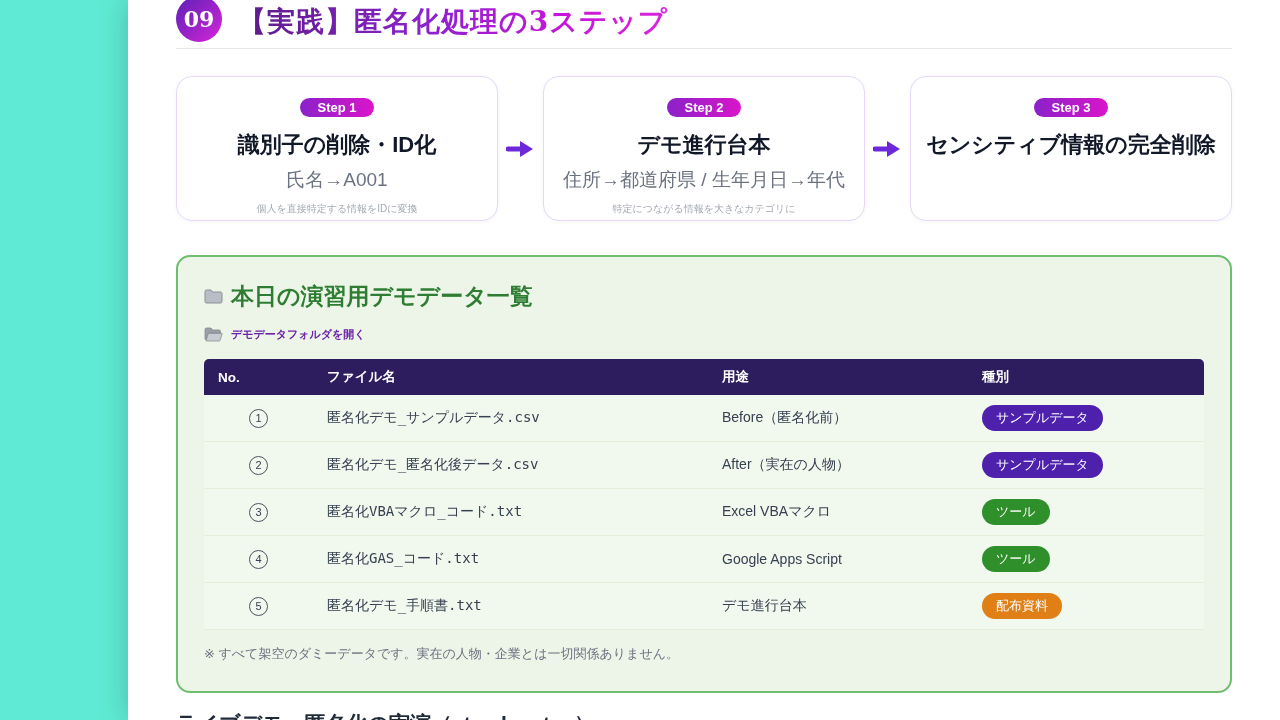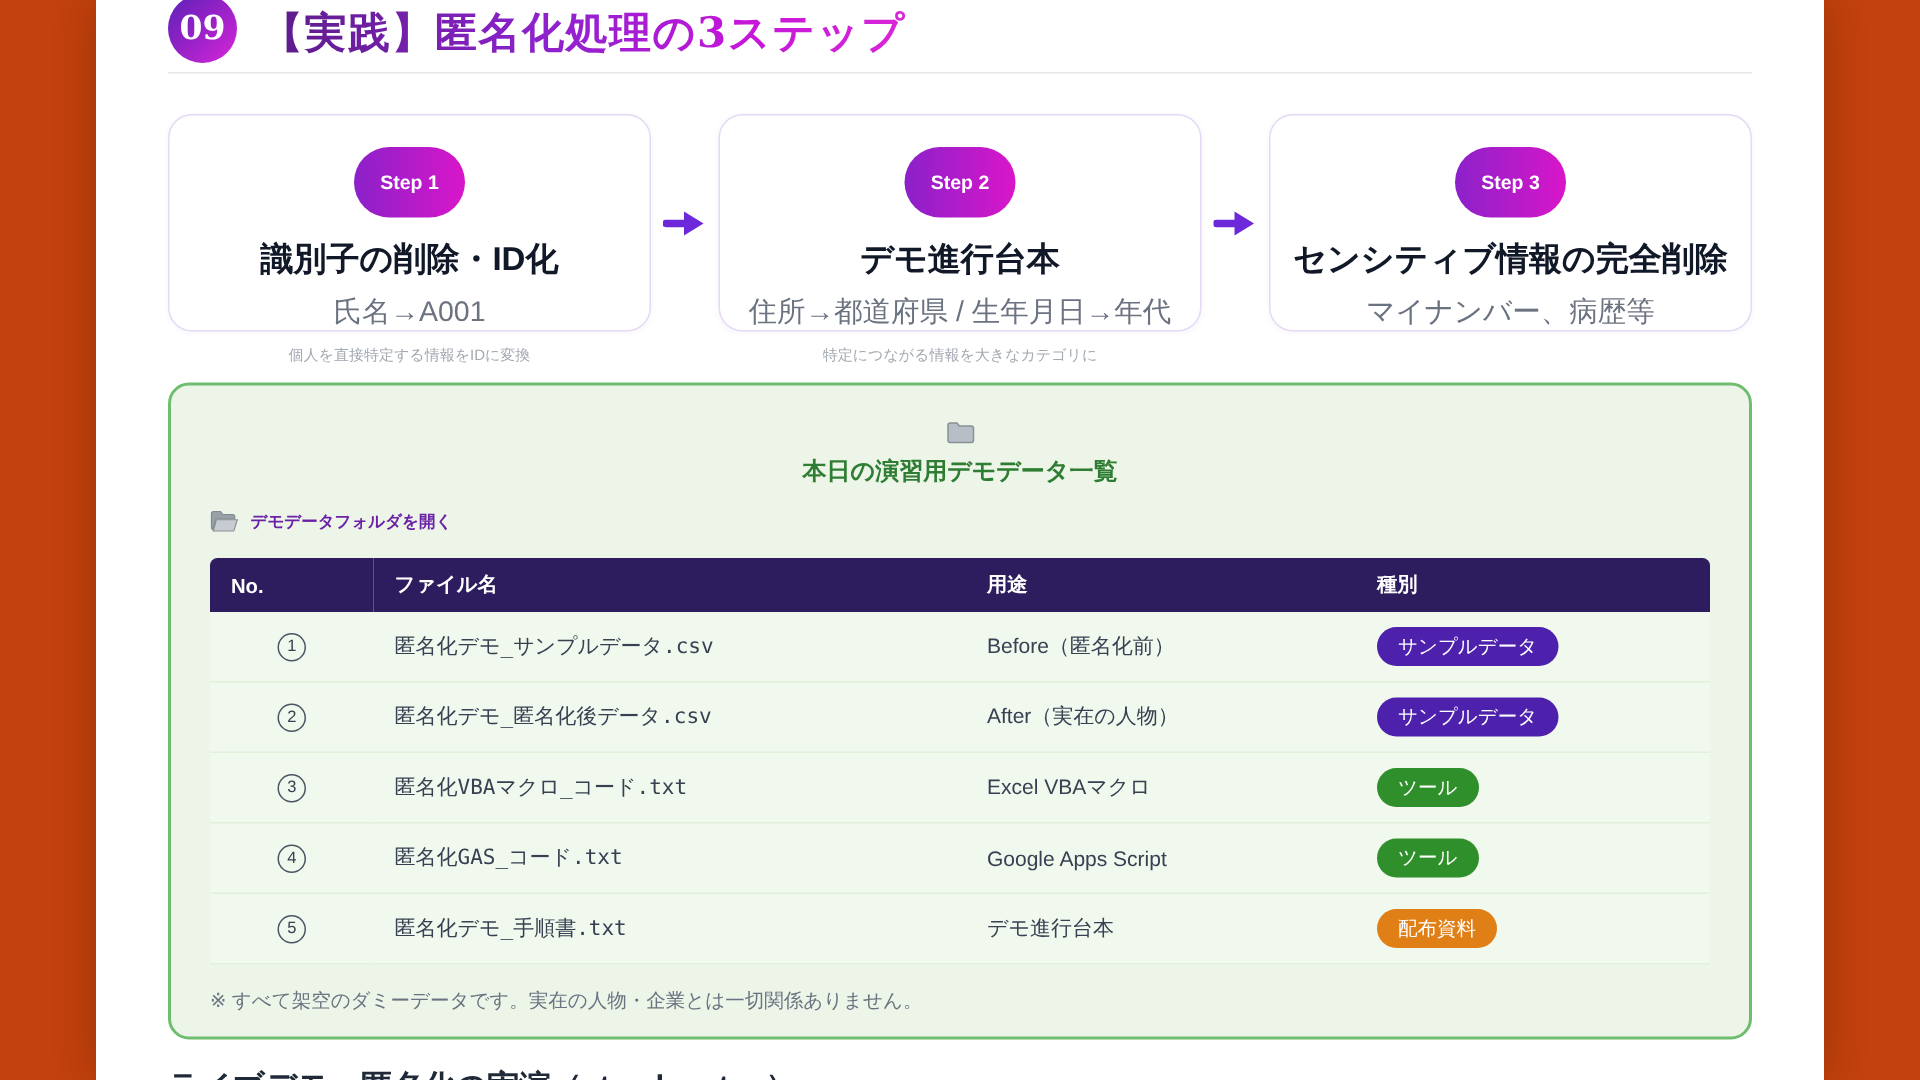--- a/index.html
+++ b/index.html
@@ -1,48 +1,48 @@
 <!DOCTYPE html>
 <html><head>
 <meta charset="utf-8">
 <style>
   * { margin:0; padding:0; box-sizing:border-box; }
   html,body { width:1280px; height:720px; overflow:hidden; background:#ffffff;
     font-family:"Liberation Sans","DejaVu Sans",sans-serif; }
-  .stage { width:1280px; height:720px; overflow:hidden; display:flex; justify-content:center; background:#c2410c; }
+  .stage { width:1280px; height:720px; overflow:hidden; display:flex; justify-content:flex-end; background:#5eead4; }
   .page { width:1152px; height:720px; background:#ffffff; box-shadow:0 0 28px rgba(0,0,0,0.20); padding:0 48px; }
 
   
   .header-row { display:flex; align-items:center; gap:16px; padding-top:0; height:44px; }
   .num-circle { width:46px; height:46px; border-radius:50%; margin-top:-6px; flex:0 0 46px;
     background:linear-gradient(135deg,#5b21b6 0%,#9d22c9 55%,#d926d9 100%);
     color:#fff; display:flex; align-items:center; justify-content:center;
     font-family:"DejaVu Serif","Liberation Serif",serif; font-weight:bold; font-size:22px; }
   .slide-title { font-size:28px; font-weight:bold; letter-spacing:1px;
     background:linear-gradient(90deg,#5b1c87 0%,#8e22ce 45%,#c516d9 75%,#d926d9 100%);
     -webkit-background-clip:text; background-clip:text; color:transparent; white-space:nowrap; }
   .slide-title .count { font-family:"DejaVu Serif","Liberation Serif",serif; font-weight:bold; }
   .header-divider { border-bottom:1px solid #e5e7eb; margin-top:4px; }
 
   
   .steps-row { display:flex; align-items:center; margin-top:27px; }
   .step-card { flex:1 1 0; background:#fff; border:1.5px solid #e6d9f5; border-radius:16px;
     text-align:center; padding:21px 14px 18px; box-shadow:0 1px 4px rgba(80,30,140,0.05); height:145px; }
-  .step-badge { display:inline-block; padding:16px 17px; border-radius:999px; color:#fff;
+  .step-badge { display:inline-block; padding:2px 17px; border-radius:999px; color:#fff;
     font-size:13px; font-weight:bold;
     background:linear-gradient(90deg,#8b21c9 0%,#d916c9 100%); }
   .step-title { margin-top:13px; font-size:22px; font-weight:bold; color:#111827; }
   .step-example { margin-top:7px; font-size:19px; color:#6b7280; }
   .step-desc { margin-top:9px; font-size:10px; color:#a3a9b1; }
   .arrow-cell { flex:0 0 45px; display:flex; align-items:center; justify-content:center; }
 
   
   .demo-box { margin-top:34px; background:#ecf5e8; border:2px solid #6fbe6f; border-radius:14px;
     padding:24px 26px 18px; height:438px; }
-  .demo-heading { display:flex; align-items:center; gap:8px; color:#2e7d32; font-weight:bold; font-size:16px;flex-direction:column; }
+  .demo-heading { display:flex; align-items:center; gap:8px; color:#2e7d32; font-weight:bold; font-size:23px; }
   .demo-intro { margin-top:13px; font-size:15px; color:#4b5563; }
   .demo-link { margin-top:15px; display:flex; align-items:center; gap:8px; color:#6b21a8;
     font-weight:bold; font-size:11px; cursor:pointer; width:fit-content; }
   .folder-icon { flex:0 0 auto; display:inline-flex; }
 
   table.demo-table { width:100%; margin-top:17px; border-collapse:collapse; }
   .demo-table thead th { background:#2d1d5e; color:#ffffff; font-size:13.5px; font-weight:bold;
     text-align:left; padding:9px 14px; }
   .demo-table thead th:first-child { border-radius:5px 0 0 0; width:109px; }
   .demo-table thead th:last-child  { border-radius:0 5px 0 0; }
@@ -101,21 +101,20 @@
       <div class="arrow-cell">
         <svg width="30" height="20" viewBox="0 0 30 20">
             <path d="M2 10 H17" stroke="#6d28d9" stroke-width="5" stroke-linecap="round"></path>
             <path d="M14 2 L27 10 L14 18 Z" fill="#6d28d9"></path>
           </svg>
       </div>
 
       <div class="step-card">
         <span class="step-badge">Step 3</span>
         <div class="step-title">センシティブ情報の完全削除</div>
-        <div class="step-example">マイナンバー、病歴等</div>
       </div>
     </div>
 
     <div class="demo-box">
 
       <div class="demo-heading">
         <span class="folder-icon">
           <svg width="19" height="15" viewBox="0 0 19 15">
               <path d="M1 2.5 Q1 1 2.5 1 H7 L8.5 3 H16.5 Q18 3 18 4.5 V12.5 Q18 14 16.5 14 H2.5 Q1 14 1 12.5 Z" fill="#b8bec6" stroke="#8a9097" stroke-width="1"></path>
             </svg>

